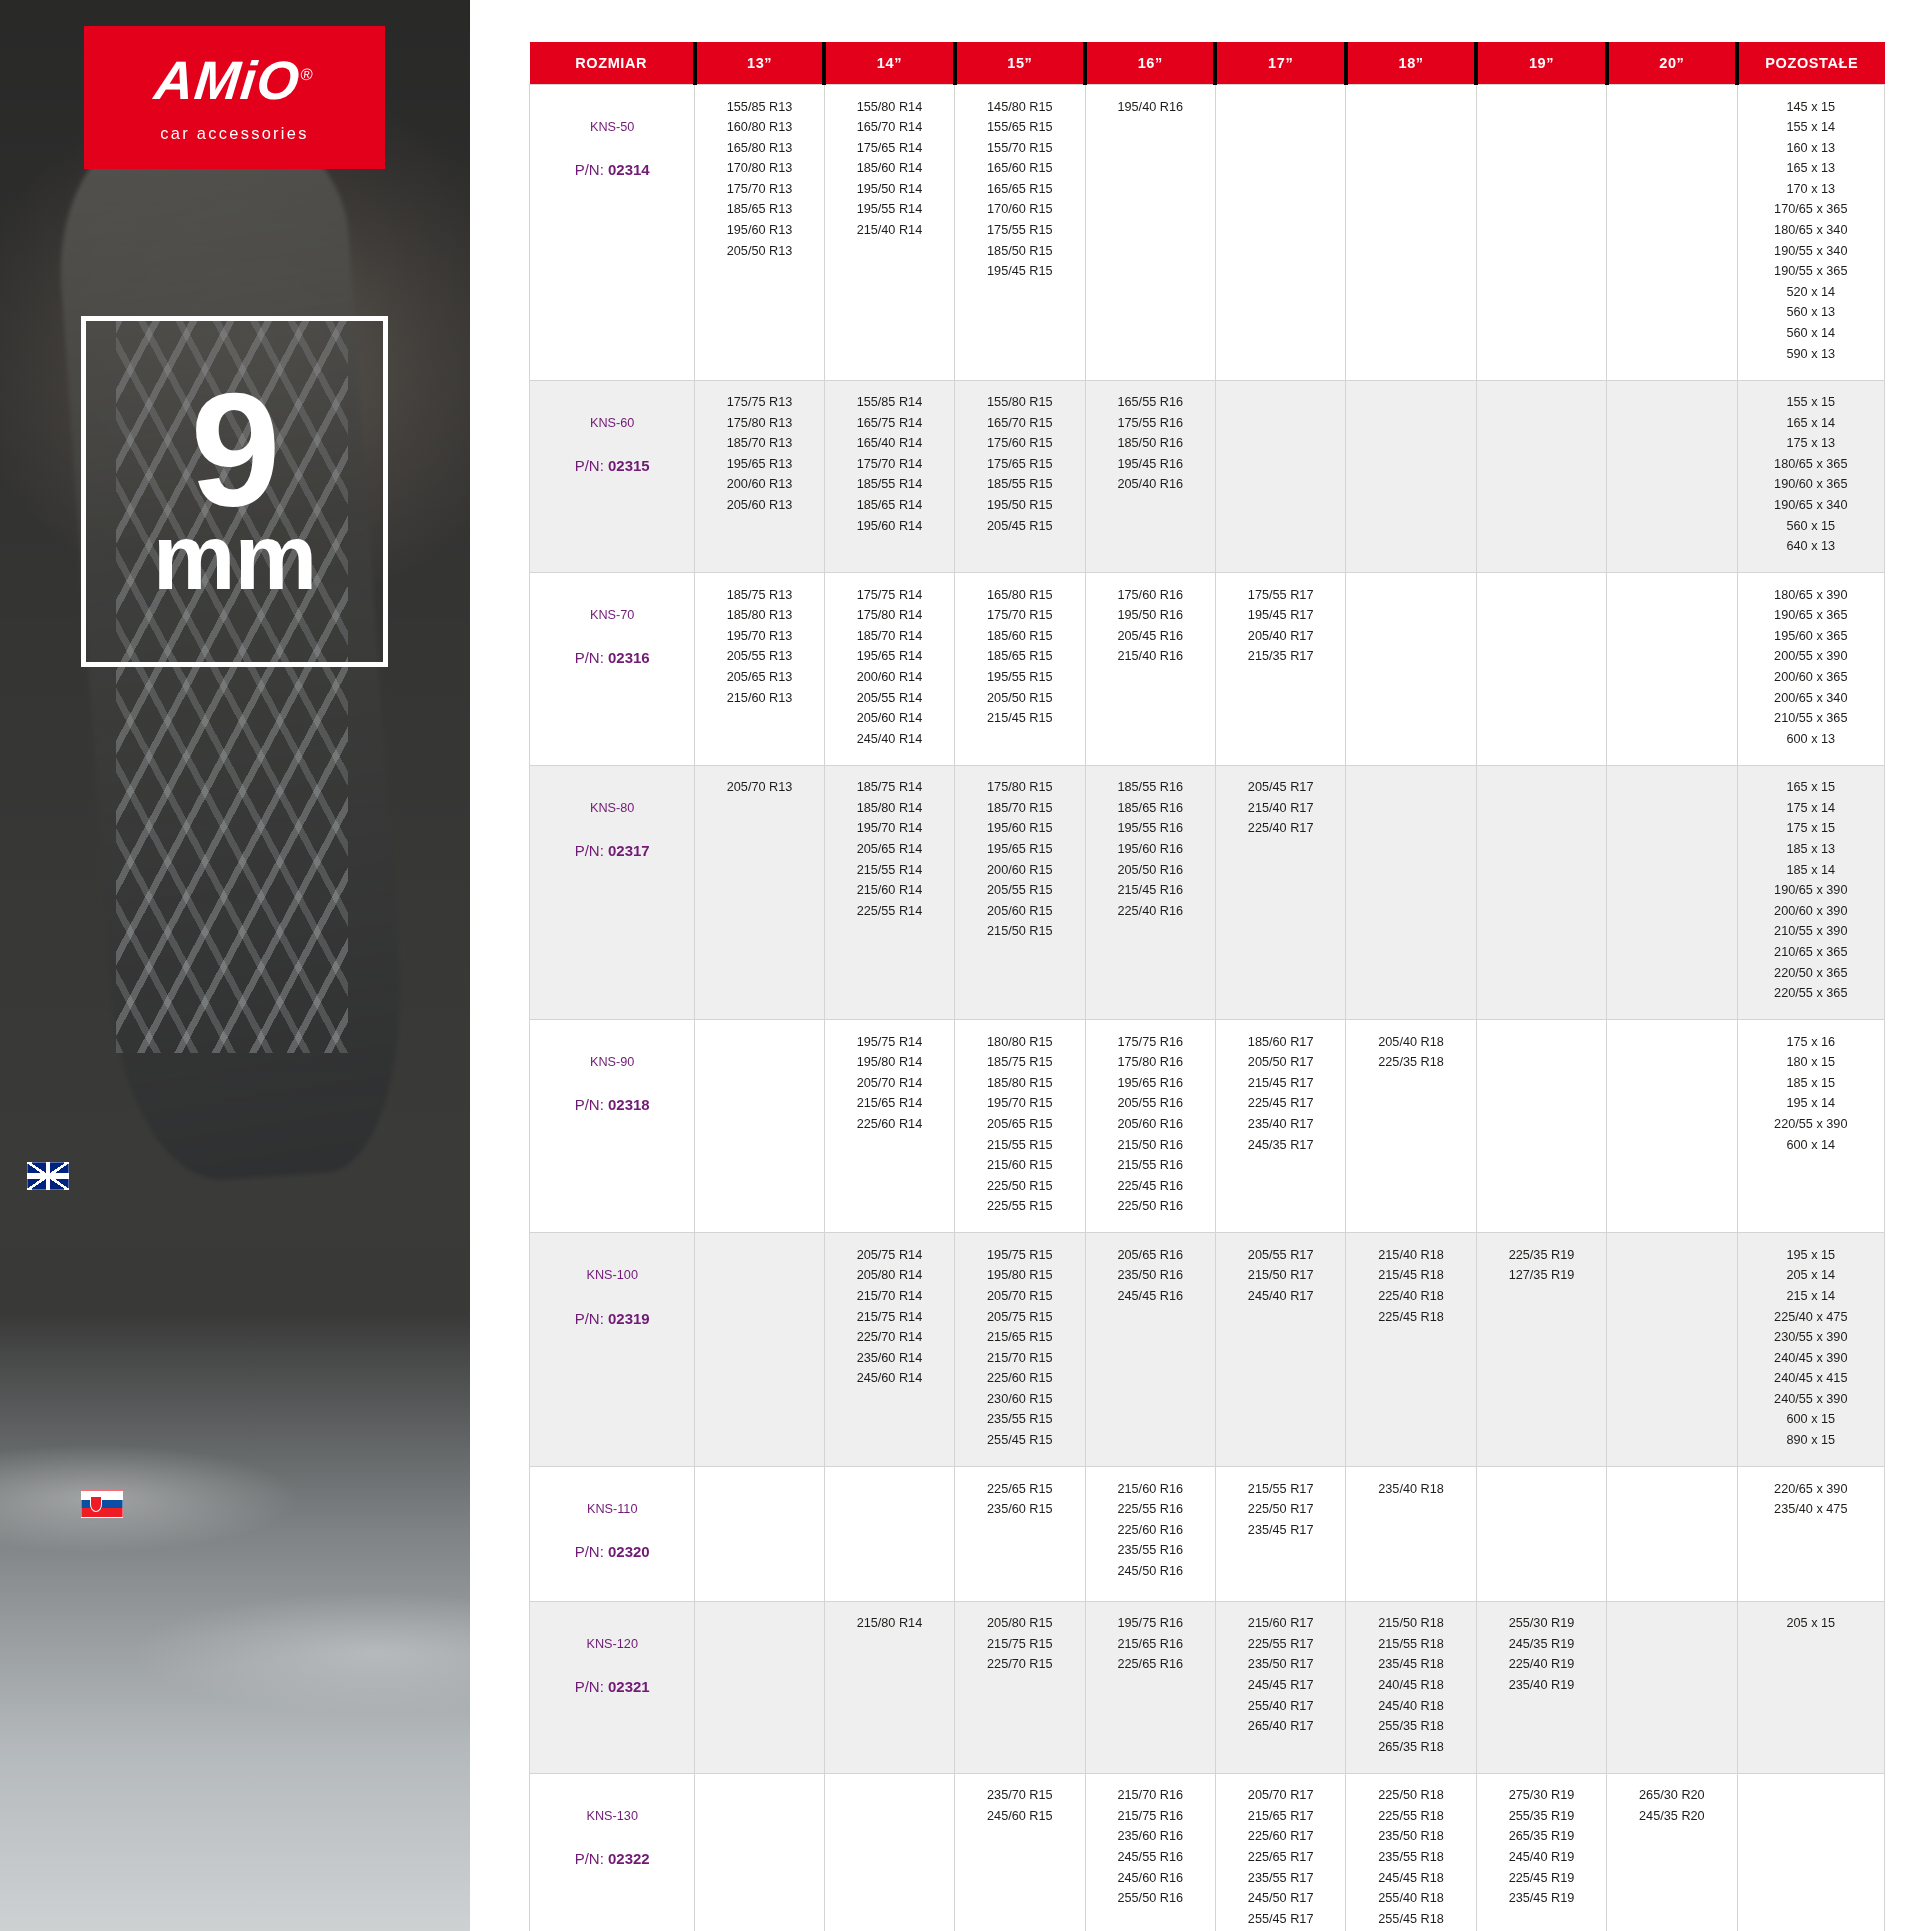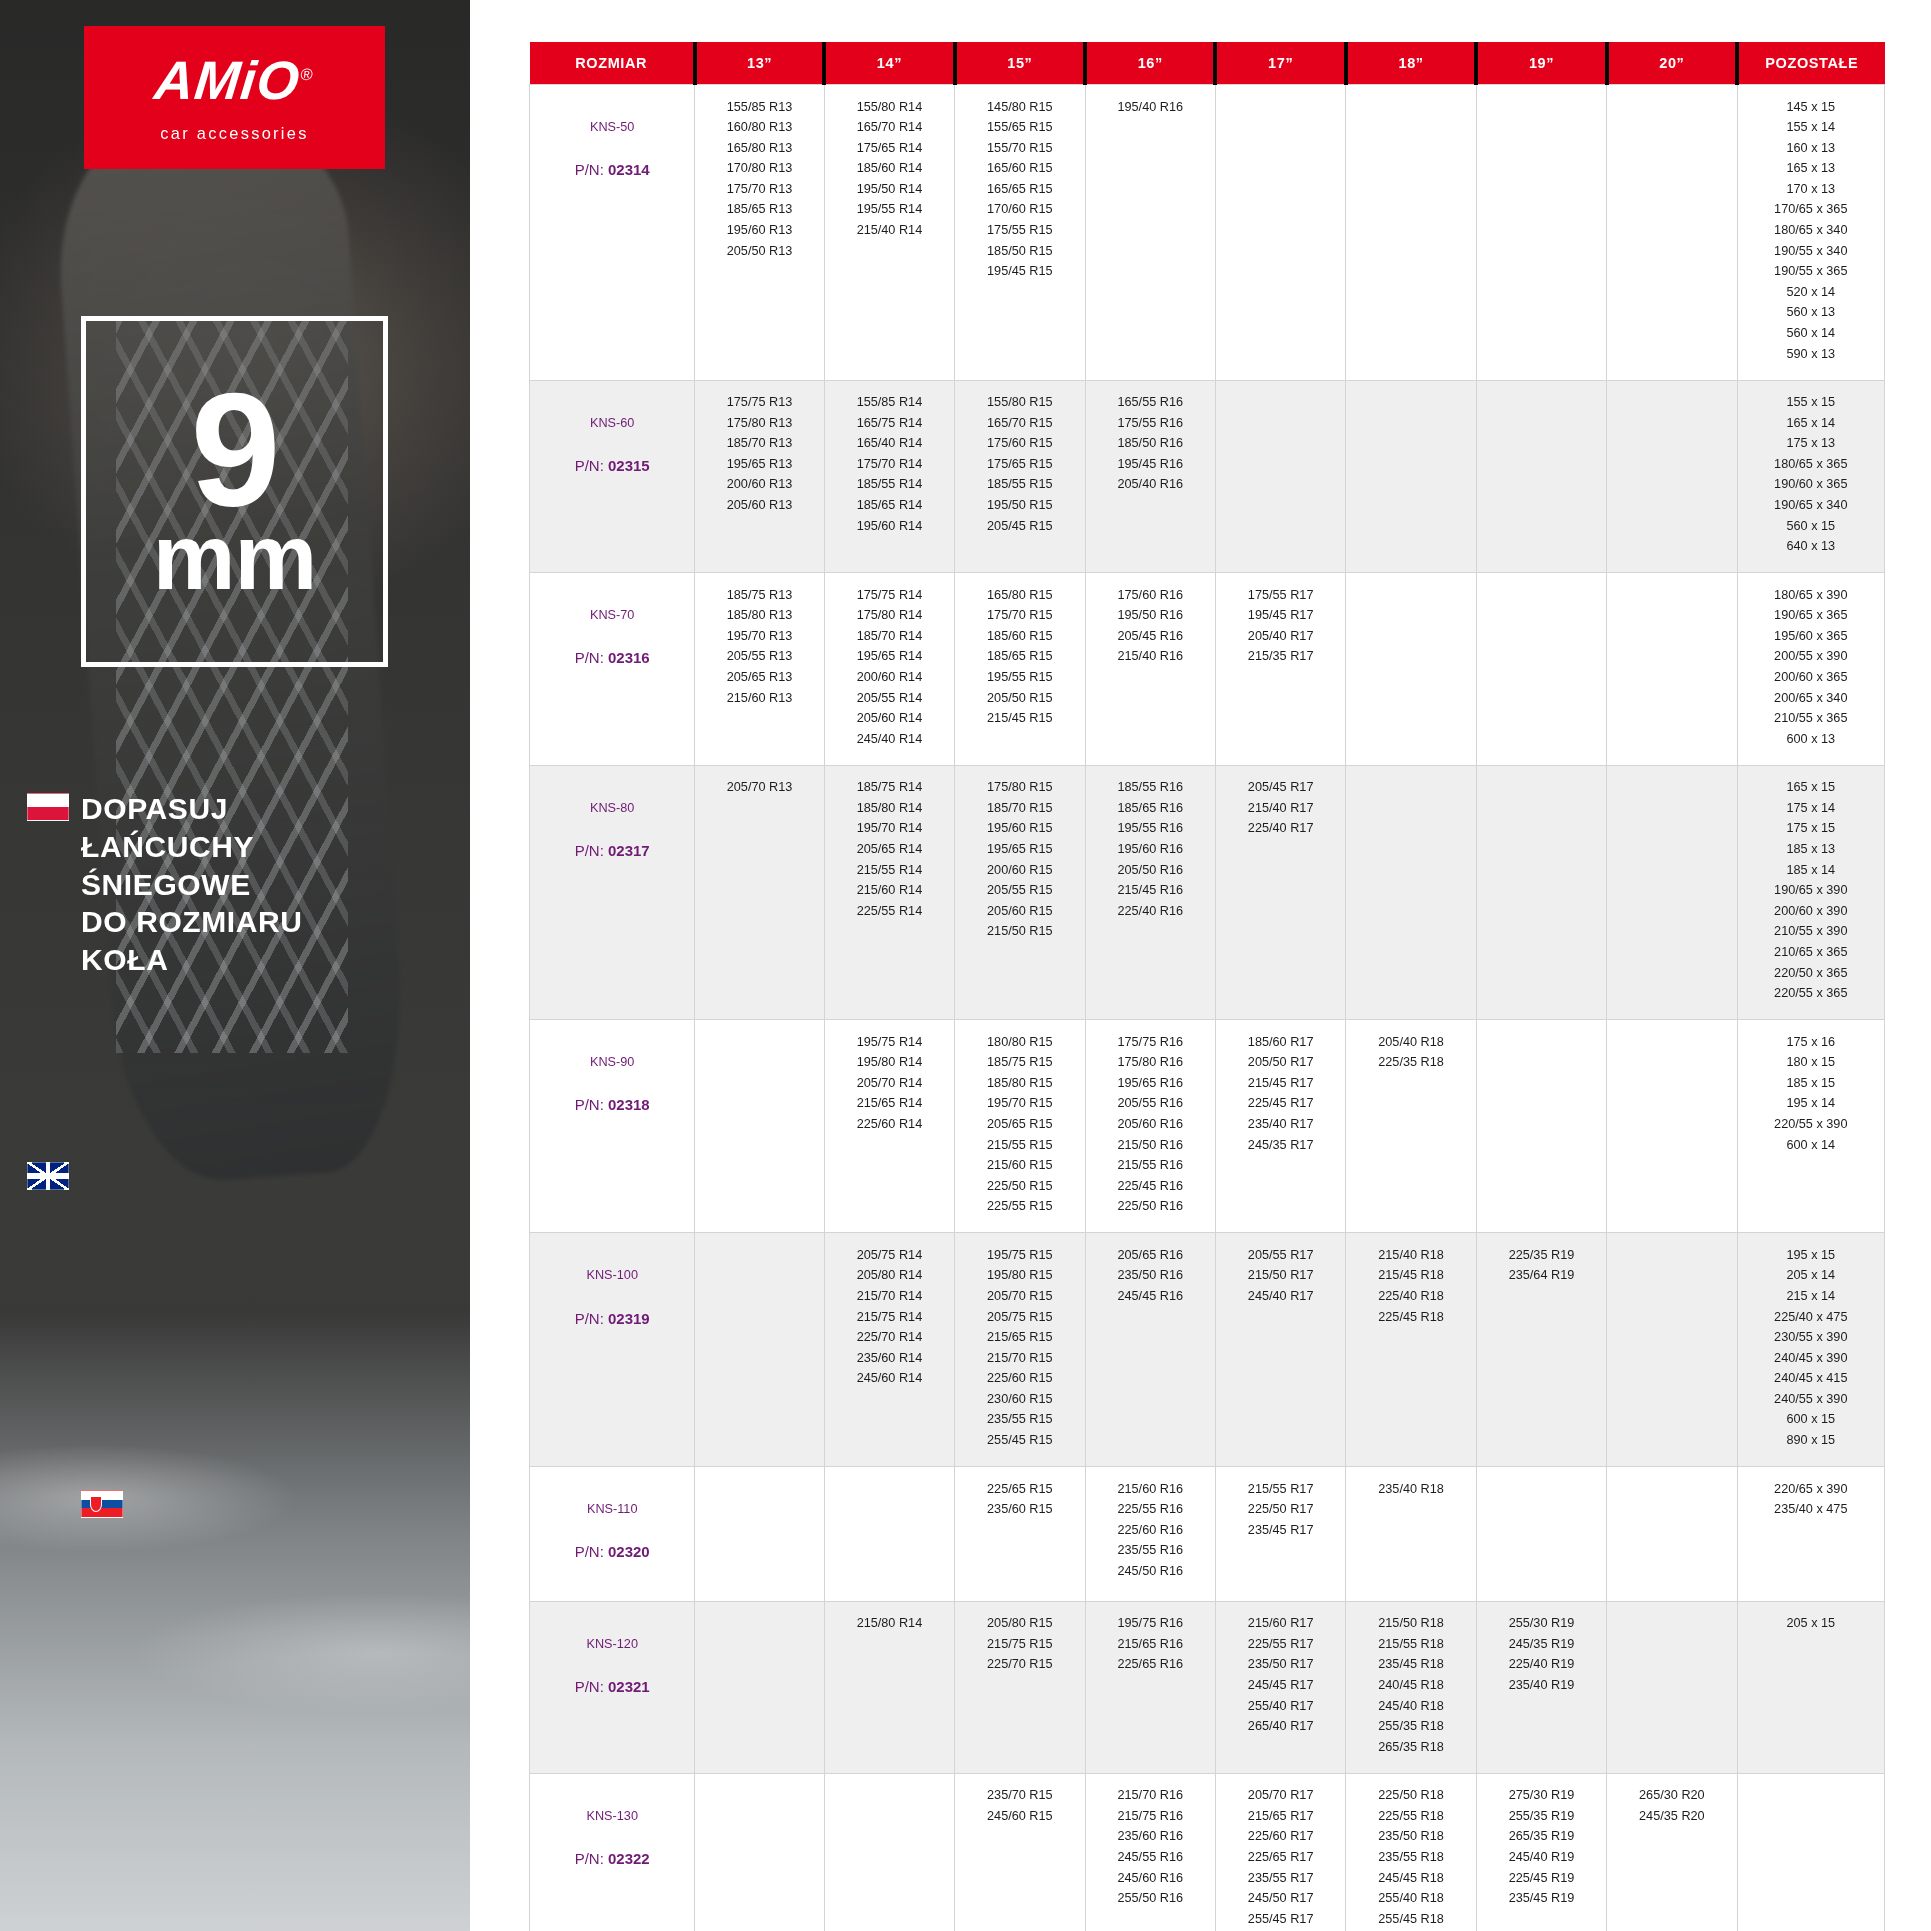--- a/index.html
+++ b/index.html
@@ -266,30 +266,20 @@
     <div class="logo-box">
       <div class="logo-word"><span>AMiO</span><span class="logo-reg">®</span></div>
       <div class="logo-sub">car accessories</div>
     </div>
 
     <div class="mm-box">
       <div class="mm-num">9</div>
       <div class="mm-unit">mm</div>
     </div>
 
-    <div class="slogan-block slogan-1">
-      <div class="slogan-inner">
-        <span class="flag flag-pl"></span>
-        <div class="slogan-text">DOPASUJ
-ŁAŃCUCHY
-ŚNIEGOWE
-DO ROZMIARU
-KOŁA</div>
-      </div>
-    </div>
 
     <div class="slogan-block slogan-2">
       <div class="slogan-inner">
         <span class="flag flag-gb"></span>
       </div>
     </div>
 
     <div class="slogan-block slogan-3">
       <div class="slogan-inner">
         <span class="flag flag-sk"></span>
@@ -576,21 +566,21 @@
 235/50 R16
 245/45 R16</td>
           <td>205/55 R17
 215/50 R17
 245/40 R17</td>
           <td>215/40 R18
 215/45 R18
 225/40 R18
 225/45 R18</td>
           <td>225/35 R19
-235/64 R19</td>
+127/35 R19</td>
           <td></td>
           <td class="rest-cell">195 x 15
 205 x 14
 215 x 14
 225/40 x 475
 230/55 x 390
 240/45 x 390
 240/45 x 415
 240/55 x 390
 600 x 15

